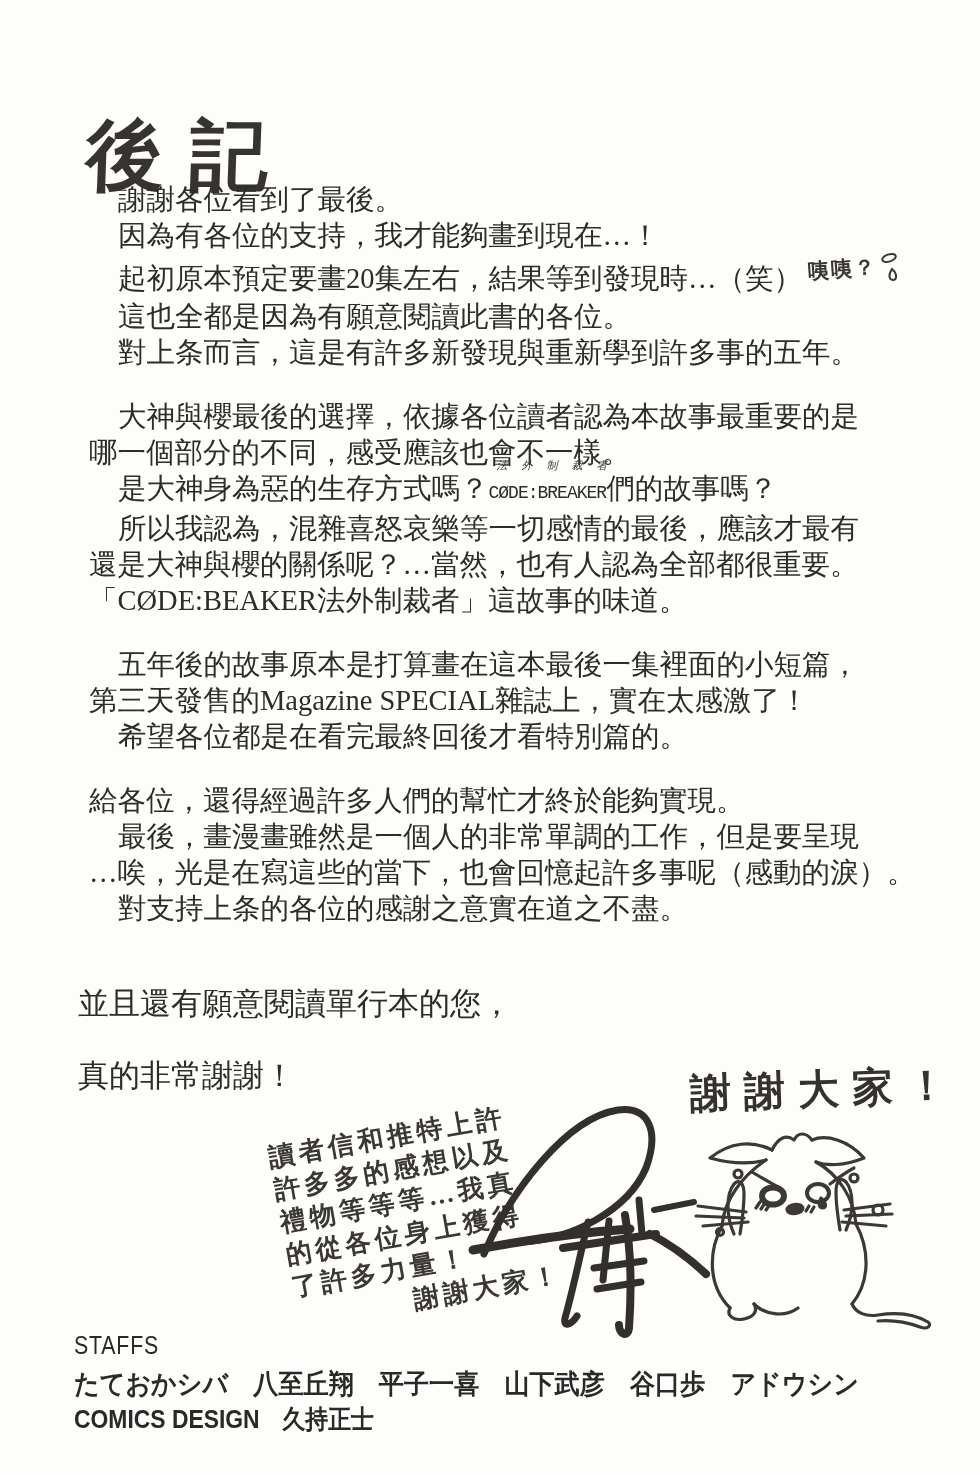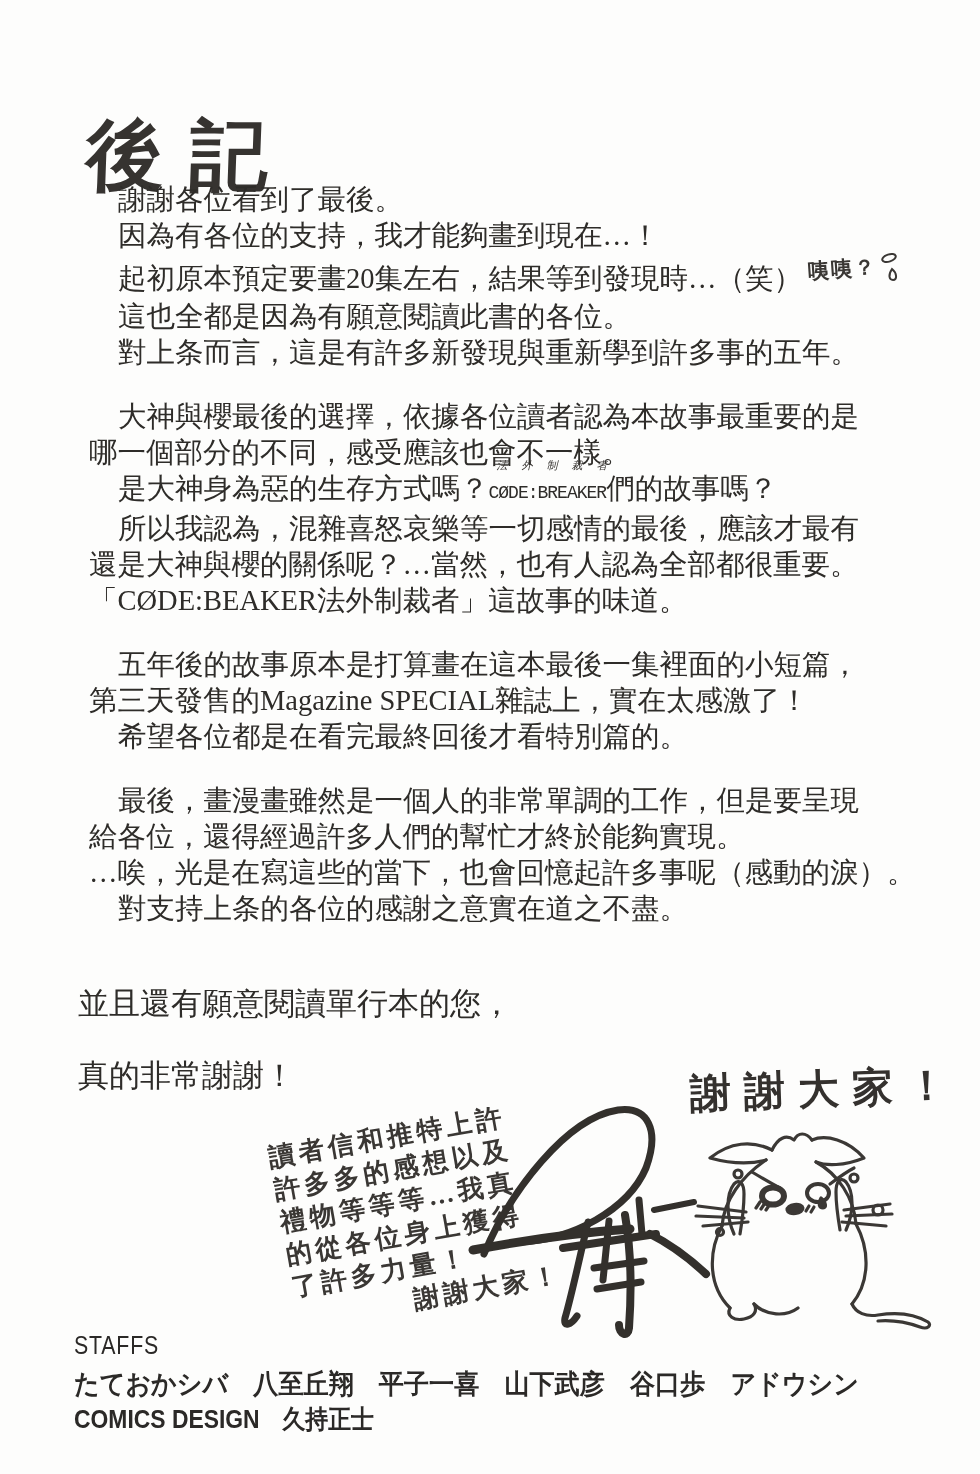--- a/index.html
+++ b/index.html
@@ -96,22 +96,22 @@
       <div class="line">「CØDE:BEAKER法外制裁者」這故事的味道。</div>
     </div>
 
     <div class="para">
       <div class="line ind">五年後的故事原本是打算畫在這本最後一集裡面的小短篇，</div>
       <div class="line">第三天發售的Magazine SPECIAL雜誌上，實在太感激了！</div>
       <div class="line ind">希望各位都是在看完最終回後才看特別篇的。</div>
     </div>
 
     <div class="para">
+      <div class="line">給各位，還得經過許多人們的幫忙才終於能夠實現。</div>
       <div class="line ind">最後，畫漫畫雖然是一個人的非常單調的工作，但是要呈現</div>
-      <div class="line">給各位，還得經過許多人們的幫忙才終於能夠實現。</div>
       <div class="line">…唉，光是在寫這些的當下，也會回憶起許多事呢（感動的淚）。</div>
       <div class="line ind">對支持上条的各位的感謝之意實在道之不盡。</div>
     </div>
 
   </div>
 
   <div class="closing closing1">並且還有願意閱讀單行本的您，</div>
   <div class="closing closing2">真的非常謝謝！</div>
 
   <div class="big-thanks">謝謝大家！</div>

